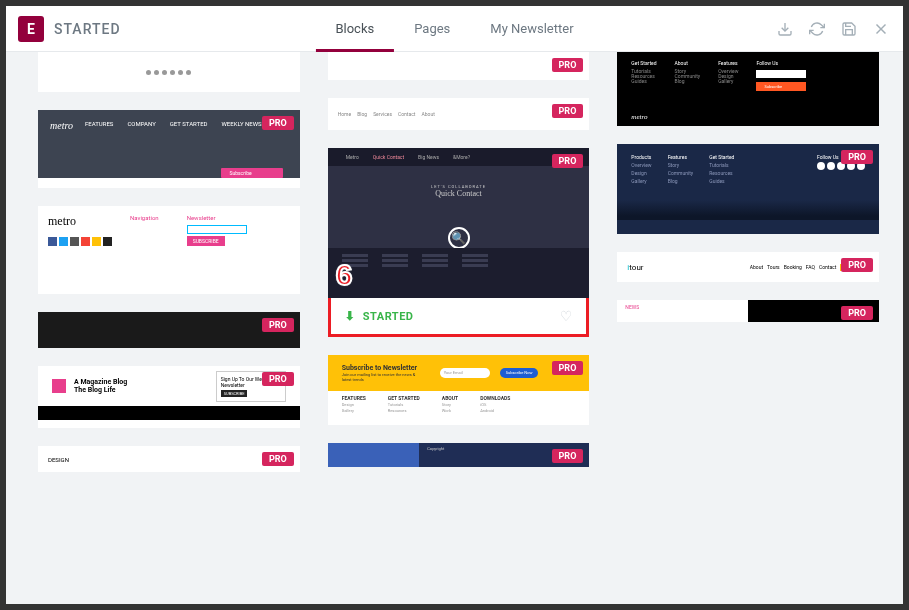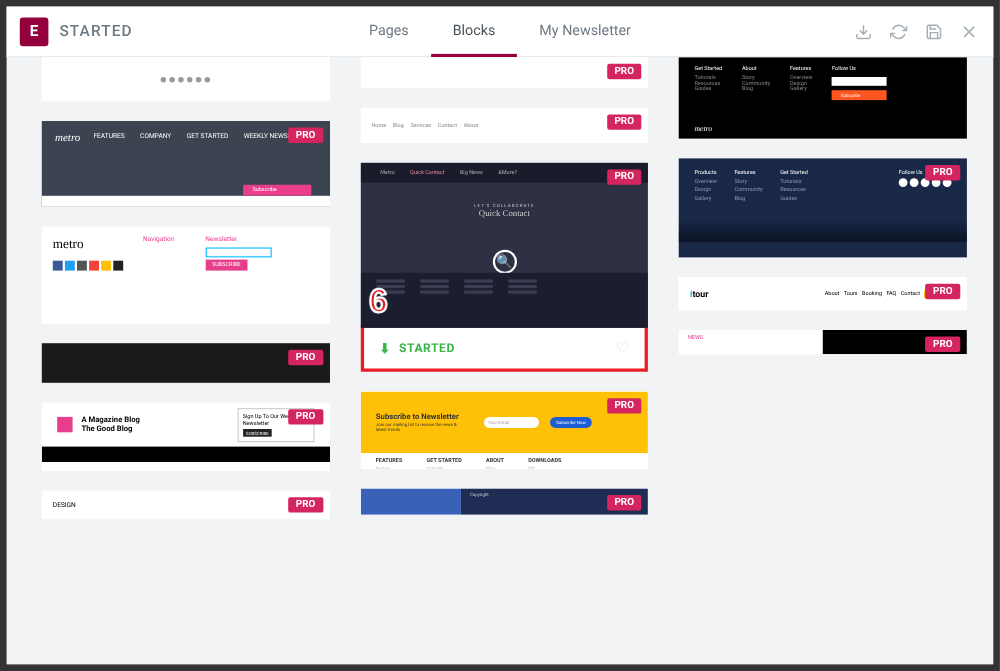--- a/index.html
+++ b/index.html
@@ -67,21 +67,21 @@
 .t-qc .topbar{height:18px;background:#1a1b2b;display:flex;align-items:center;gap:14px;padding:0 18px;font-size:5px;color:#aaa;}
 .t-qc .topbar .a{color:#e89; }
 .t-qc .hero{height:50px;display:flex;flex-direction:column;align-items:center;justify-content:center;color:#ccc;}
 .t-qc .hero .st{font-size:4px;letter-spacing:1px;}
 .t-qc .hero .ht{font-size:8px;font-family:serif;}
 .t-qc .zoom{position:absolute;left:50%;top:60%;transform:translate(-50%,-50%);width:22px;height:22px;border:2px solid #fff;border-radius:50%;display:flex;align-items:center;justify-content:center;color:#fff;font-size:12px;}
 .t-qc .foot{position:absolute;bottom:0;left:0;right:0;height:50px;background:#1c1d2e;display:flex;padding:6px 14px;gap:14px;}
 .t-qc .foot .c{display:flex;flex-direction:column;gap:2px;}
 .t-qc .foot .l{width:26px;height:3px;background:#3a3c52;}
 .t-ynl{height:70px;}
-.t-ynl .top{height:56px;background:#ffc107;display:flex;align-items:center;padding:0 14px;gap:10px;}
+.t-ynl .top{height:36px;background:#ffc107;display:flex;align-items:center;padding:0 14px;gap:10px;}
 .t-ynl .tt{color:#333;font-size:7px;font-weight:700;}
 .t-ynl .sub{color:#333;font-size:4px;width:80px;}
 .t-ynl .inp{background:#fff;border-radius:8px;height:10px;width:50px;font-size:4px;padding:0 4px;color:#999;line-height:10px;margin-left:8px;}
 .t-ynl .bt{background:#1e5dd3;color:#fff;border-radius:8px;height:10px;font-size:4px;padding:0 6px;line-height:10px;}
 .t-ynl .bot{height:30px;background:#fff;display:flex;padding:4px 14px;gap:22px;font-size:5px;}
 .t-ynl .bot .h{font-weight:700;color:#333;font-size:5px;}
 .t-ynl .bot .c{display:flex;flex-direction:column;gap:1px;}
 .t-ynl .bot .l{color:#999;font-size:4px;}
 .t-bluebar{height:24px;display:flex;}
 .t-bluebar .a{width:35%;background:#3a61b8;}
@@ -92,40 +92,40 @@
 .t-blackfoot .l{height:3px;}
 .t-blackfoot .btn{background:#ff5722;color:#fff;padding:2px 8px;font-size:4px;}
 .t-blackfoot .brand{position:absolute;bottom:5px;left:14px;font-family:serif;font-style:italic;color:#fff;font-size:7px;}
 .t-navyfoot{height:90px;background:#1a2847;padding:10px 14px;display:flex;gap:16px;color:#8a96b8;font-size:5px;position:relative;}
 .t-navyfoot::after{content:"";position:absolute;bottom:14px;left:0;right:0;height:20px;background:linear-gradient(transparent,#0d1629 80%);}
 .t-navyfoot .c{display:flex;flex-direction:column;gap:2px;}
 .t-navyfoot .h{color:#fff;font-size:5px;}
 .t-navyfoot .soc{display:flex;gap:2px;}
 .t-navyfoot .s{width:8px;height:8px;border-radius:50%;background:#fff;}
 .t-itour{height:30px;background:#fff;display:flex;align-items:center;padding:0 10px;gap:6px;font-size:5px;}
-.t-itour .logo{font-size:8px;font-weight:700;}
+.t-itour .logo{font-size:8px;font-weight:400;}
 .t-itour .logo .i{color:#0bc;}
 .t-itour .r{margin-left:auto;display:flex;gap:4px;}
 .t-itour .bb{background:#ffc107;padding:1px 4px;font-size:4px;}
 .t-split{height:22px;display:flex;}
 .t-split .a{flex:1;background:#fff;font-size:5px;color:#e83e8c;padding:4px 8px;}
 .t-split .b{width:50%;background:#000;}
 </style>
 </head>
 <body>
 
 <div class="modal-frame">
   <div class="modal-header">
     <div class="header-left">
       <div class="logo-box">E</div>
       <div class="header-title">STARTED</div>
     </div>
     <div class="header-tabs">
+      <div class="tab active">Blocks</div>
       <div class="tab">Pages</div>
-      <div class="tab active">Blocks</div>
       <div class="tab">My Newsletter</div>
     </div>
     <div class="header-right">
       <div class="header-icon">
           <svg width="16" height="16" viewBox="0 0 24 24" fill="none" stroke="currentColor" stroke-width="2">
             <path d="M21 15v4a2 2 0 0 1-2 2H5a2 2 0 0 1-2-2v-4"></path>
             <polyline points="7 10 12 15 17 10"></polyline>
             <line x1="12" y1="15" x2="12" y2="3"></line>
           </svg>
         </div>
@@ -230,21 +230,21 @@
             <span class="pro-badge">PRO</span>
           <div class="thumb t-darkbar"></div>
         </div>
         <div class="card">
             <span class="pro-badge">PRO</span>
           <div class="thumb t-mag">
             <div class="band">
                 <div class="sq"></div>
                 <div>
                   <div class="txt">A Magazine Blog</div>
-                  <div class="txt">The Good Blog</div>
+                  <div class="txt">The Blog Life</div>
                 </div>
               <div class="nlbox">Sign Up To Our Weekly Newsletter<br><span class="b">SUBSCRIBE</span></div>
             </div>
             <div class="bot"></div>
           </div>
         </div>
         <div class="card">
             <span class="pro-badge">PRO</span>
           <div class="thumb t-design">
               <span>DESIGN</span>

